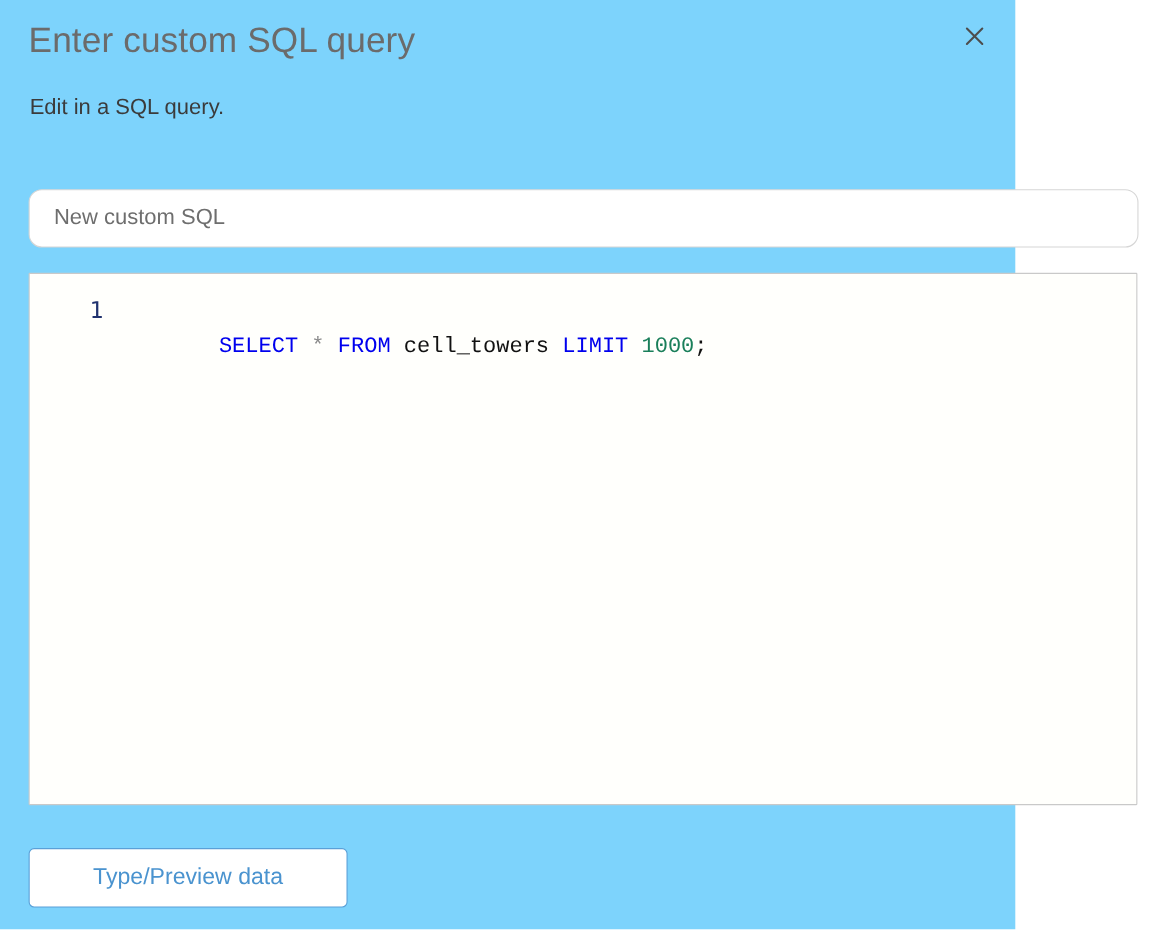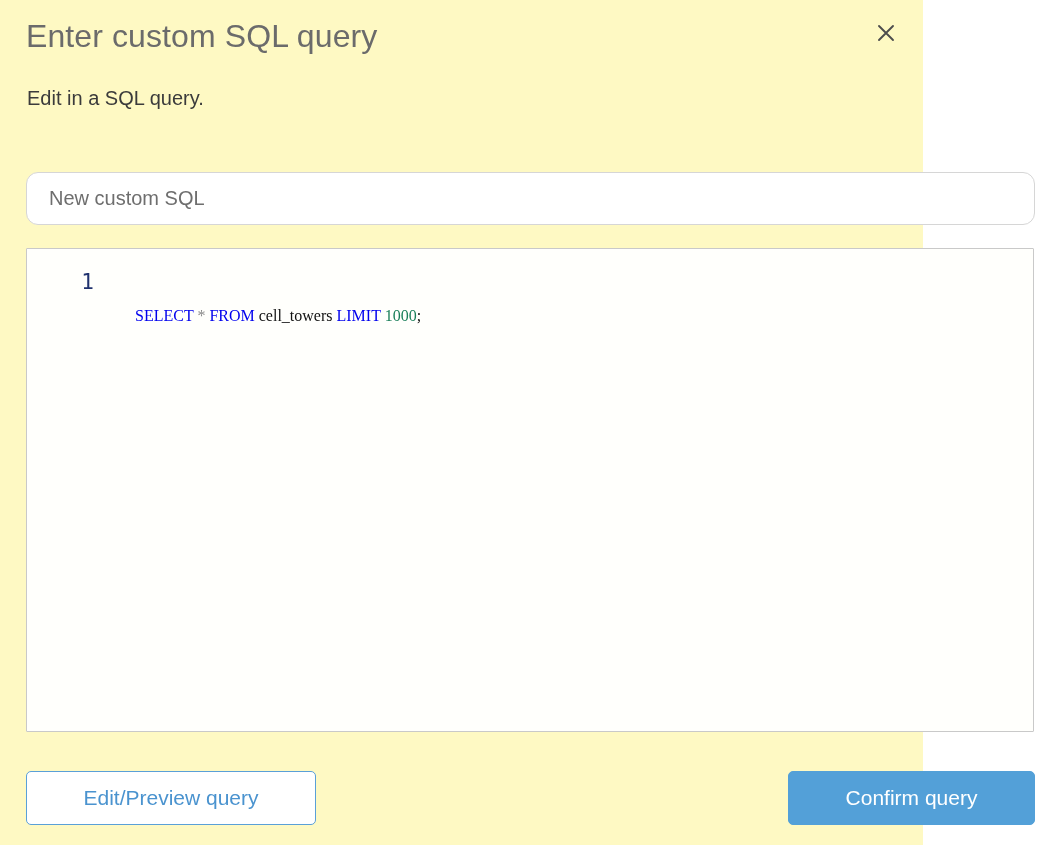--- a/index.html
+++ b/index.html
@@ -10,21 +10,21 @@
     height: 845px;
     background: #ffffff;
     font-family: "Liberation Sans", sans-serif;
     overflow: hidden;
   }
 
   .dialog {
     position: relative;
     width: 923px;
     height: 845px;
-    background: #fef9c3;
+    background: #7dd3fc;
   }
 
   
   .dialog-title {
     position: absolute;
     left: 26px;
     top: 14px;
     font-size: 32px;
     line-height: 44px;
     color: #6b6b6b;
@@ -113,22 +113,22 @@
     font-size: 21px;
     line-height: 34px;
     color: #20326e;
     user-select: none;
   }
 
   .code-area {
     flex: 1 1 auto;
     padding-top: 16px;
     padding-left: 0px;
-    font-family: Liberation Serif, serif;
-    font-size: 16px;
+    font-family: Liberation Mono, monospace;
+    font-size: 20px;
     line-height: 34px;
     white-space: pre;
     color: #000000;
     overflow: hidden;
   }
 
   .tok-keyword { color: #0000ee; }
   .tok-operator { color: #8a8a8a; }
   .tok-identifier { color: #111111; }
   .tok-number { color: #1a7f5a; }
@@ -189,17 +189,16 @@
 
   <div class="sql-editor">
     <div class="editor-row">
       <div class="gutter">1</div>
       <div class="code-area">
         <span class="tok-keyword">SELECT</span><span class="tok-plain"> </span><span class="tok-operator">*</span><span class="tok-plain"> </span><span class="tok-keyword">FROM</span><span class="tok-plain"> </span><span class="tok-identifier">cell_towers</span><span class="tok-plain"> </span><span class="tok-keyword">LIMIT</span><span class="tok-plain"> </span><span class="tok-number">1000</span><span class="tok-punct">;</span>
       </div>
     </div>
   </div>
 
-  <button class="btn btn-secondary">Edit/Preview query</button>
-
-  <button class="btn btn-primary">Confirm query</button>
+  <button class="btn btn-secondary">Type/Preview data</button>
+
 
 </div>
 
 </body></html>

